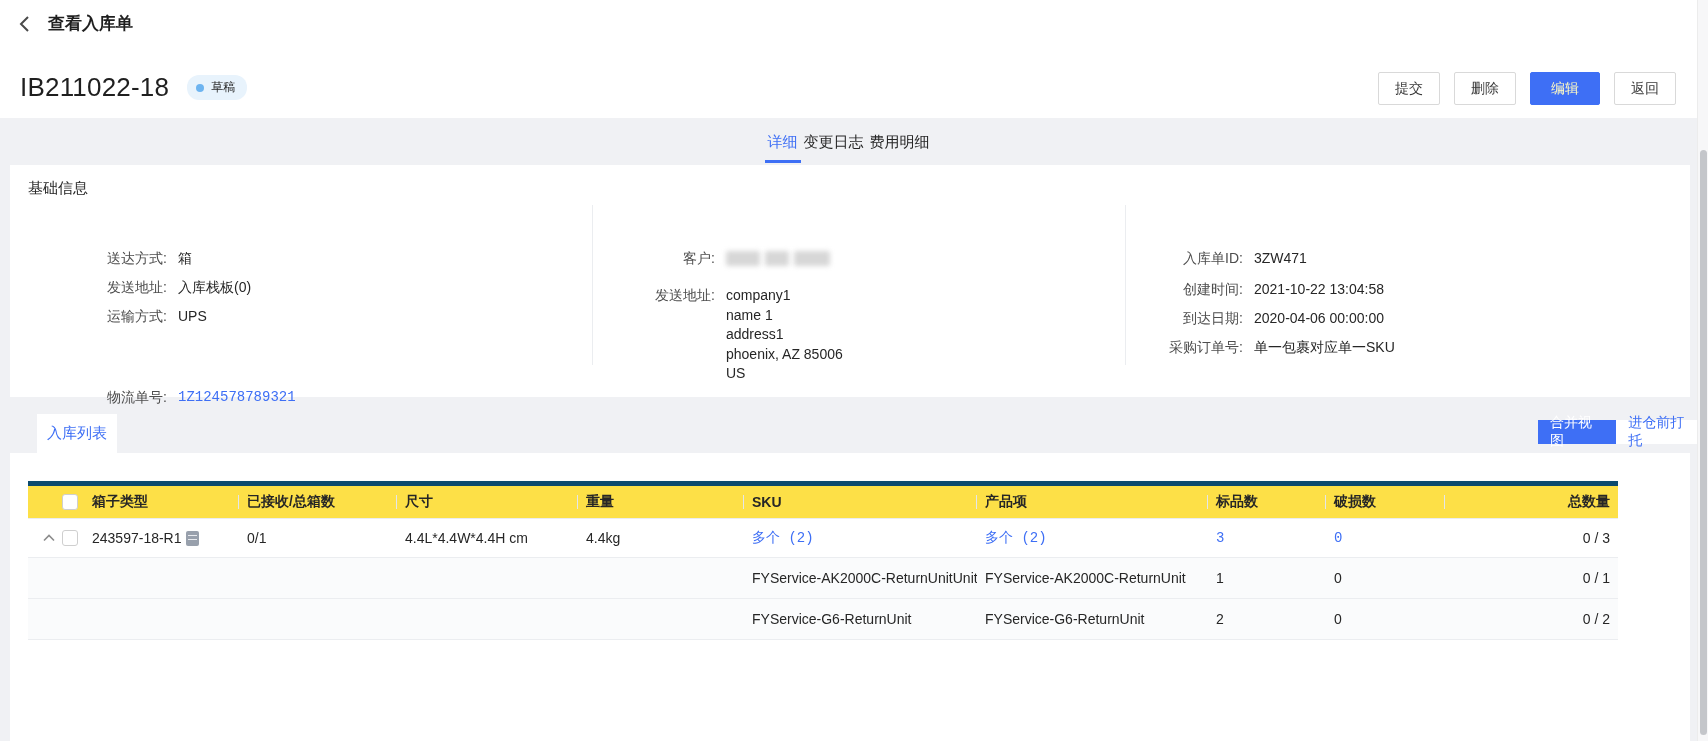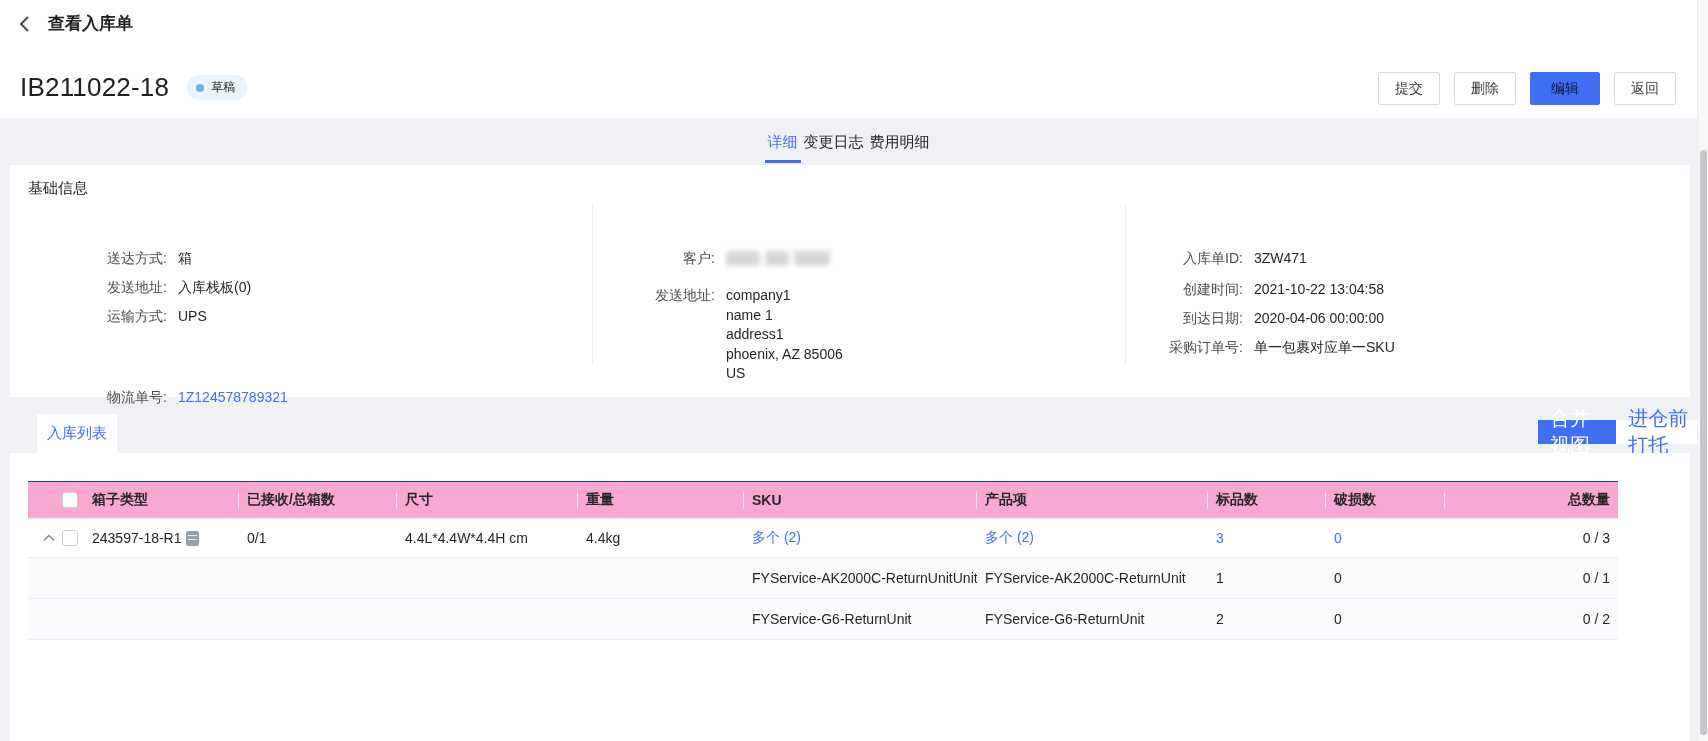--- a/index.html
+++ b/index.html
@@ -17,21 +17,21 @@
   .page-title{font-size:17px;font-weight:bold;color:#1f1f1f;}
   .order-row{position:absolute;left:20px;top:72px;display:flex;align-items:center;gap:18px;}
   .order-id{font-size:26px;font-weight:500;color:#1f1f1f;letter-spacing:.2px;}
   .status-badge{display:flex;align-items:center;gap:7px;background:#e8f3fc;border-radius:12px;
     padding:4px 12px 4px 9px;font-size:12px;color:#262626;}
   .status-dot{width:8px;height:8px;border-radius:50%;background:#6db4f0;}
   .actions{position:absolute;top:72px;right:21px;display:flex;gap:14px;}
   .btn{height:33px;min-width:62px;padding:0 16px;border:1px solid #d9d9d9;border-radius:2px;
     background:#fff;color:#3a3a3a;font-size:14px;display:flex;align-items:center;justify-content:center;
     cursor:pointer;box-sizing:border-box;}
-  .btn.primary{background:#3e6ff5;border-color:#3e6ff5;color:#0f172a;min-width:70px;}
+  .btn.primary{background:#3e6ff5;border-color:#3e6ff5;color:#fef9c3;min-width:70px;}
   
   .tabbar{position:absolute;left:0;top:118px;width:1697px;height:47px;display:flex;justify-content:center;
     align-items:flex-start;}
   .tab{height:36px;margin-top:6px;padding:0 3px;display:flex;align-items:center;font-size:15px;color:#262626;
     cursor:pointer;border-bottom:3px solid transparent;}
   .tab.active{color:#3e6ff5;border-bottom-color:#3e6ff5;}
   
   .card1{position:absolute;left:10px;top:165px;width:1680px;height:232px;background:#fff;}
   .section-title{position:absolute;left:18px;top:14px;font-size:15px;color:#262626;}
   .info-col{position:absolute;top:0;height:100%;box-sizing:border-box;}
@@ -39,38 +39,38 @@
   .col2{left:572px;width:533px;}
   .col3{left:1105px;width:575px;}
   .v-divider{position:absolute;top:40px;bottom:32px;width:1px;background:#ebedf0;}
   .div1{left:582px;}.div2{left:1115px;}
   .info-row{position:absolute;display:flex;align-items:flex-start;line-height:29px;margin-top:28px;}
   .info-label{text-align:right;color:#4d4d4d;flex:0 0 auto;}
   .info-value{color:#262626;margin-left:11px;}
   .col1 .info-label{width:157px;}
   .col2 .info-label{width:133px;}
   .col3 .info-label{width:128px;}
-  .link{color:#3e6ff5;cursor:pointer;}
+  .link{color:#3e6ff5;cursor:pointer;font-family:Liberation Mono, monospace;}
   .addr-lines{line-height:19.5px;padding-top:5px;}
   .redacted{display:flex;gap:5px;align-items:center;height:29px;}
   .redacted span{height:15px;border-radius:2px;background:#d7d7d7;filter:blur(2.5px);display:inline-block;}
   
   .list-tab{position:absolute;left:37px;top:414px;width:80px;height:39px;background:#fff;
     display:flex;align-items:center;justify-content:center;font-size:15px;color:#3e6ff5;cursor:pointer;}
   .view-toggle{position:absolute;top:420px;left:1538px;display:flex;}
-  .vt-btn{height:22px;padding:12px 12px;font-size:20px;display:flex;align-items:center;justify-content:center;
+  .vt-btn{height:22px;padding:12px 12px;font-size:14px;display:flex;align-items:center;justify-content:center;
     cursor:pointer;box-sizing:border-box;}
   .vt-btn.active{background:#3e6ff5;color:#fff;}
   .vt-btn.inactive{background:#fff;color:#3e6ff5;}
   .card2{position:absolute;left:10px;top:453px;width:1680px;height:288px;background:#fff;}
   
   .tbl{position:absolute;left:18px;top:28px;width:1590px;}
   .tr{display:grid;grid-template-columns:211px 158px 181px 166px 233px 231px 118px 119px 173px;
     align-items:center;border-bottom:1px solid #ebedf0;box-sizing:border-box;}
-  .thead{height:38px;background:#f9a8d4;border-top:1px solid #0c4a6e;font-weight:600;color:#262626;}
+  .thead{height:38px;background:#fde047;border-top:5px solid #0c4a6e;font-weight:600;color:#262626;}
   .th,.td{padding:0 8px;box-sizing:border-box;overflow:hidden;white-space:nowrap;position:relative;height:100%;
     display:flex;align-items:center;}
   .th:not(:last-child)::after{content:"";position:absolute;right:0;top:9px;bottom:9px;width:1px;background:#e4e6ea;}
   .num-r{justify-content:flex-end;text-align:right;}
   .row-main{height:39px;background:#fff;}
   .row-sub{height:41px;background:#fafbfc;}
   .cell-first{padding-left:14px;display:flex;align-items:center;gap:0;}
   .thead .cell-first{padding-left:34px;}
   .expander{width:14px;height:14px;margin-right:6px;display:flex;align-items:center;justify-content:center;cursor:pointer;}
   .checkbox{width:16px;height:16px;border:1px solid #cfcfcf;border-radius:3px;background:#fff;

